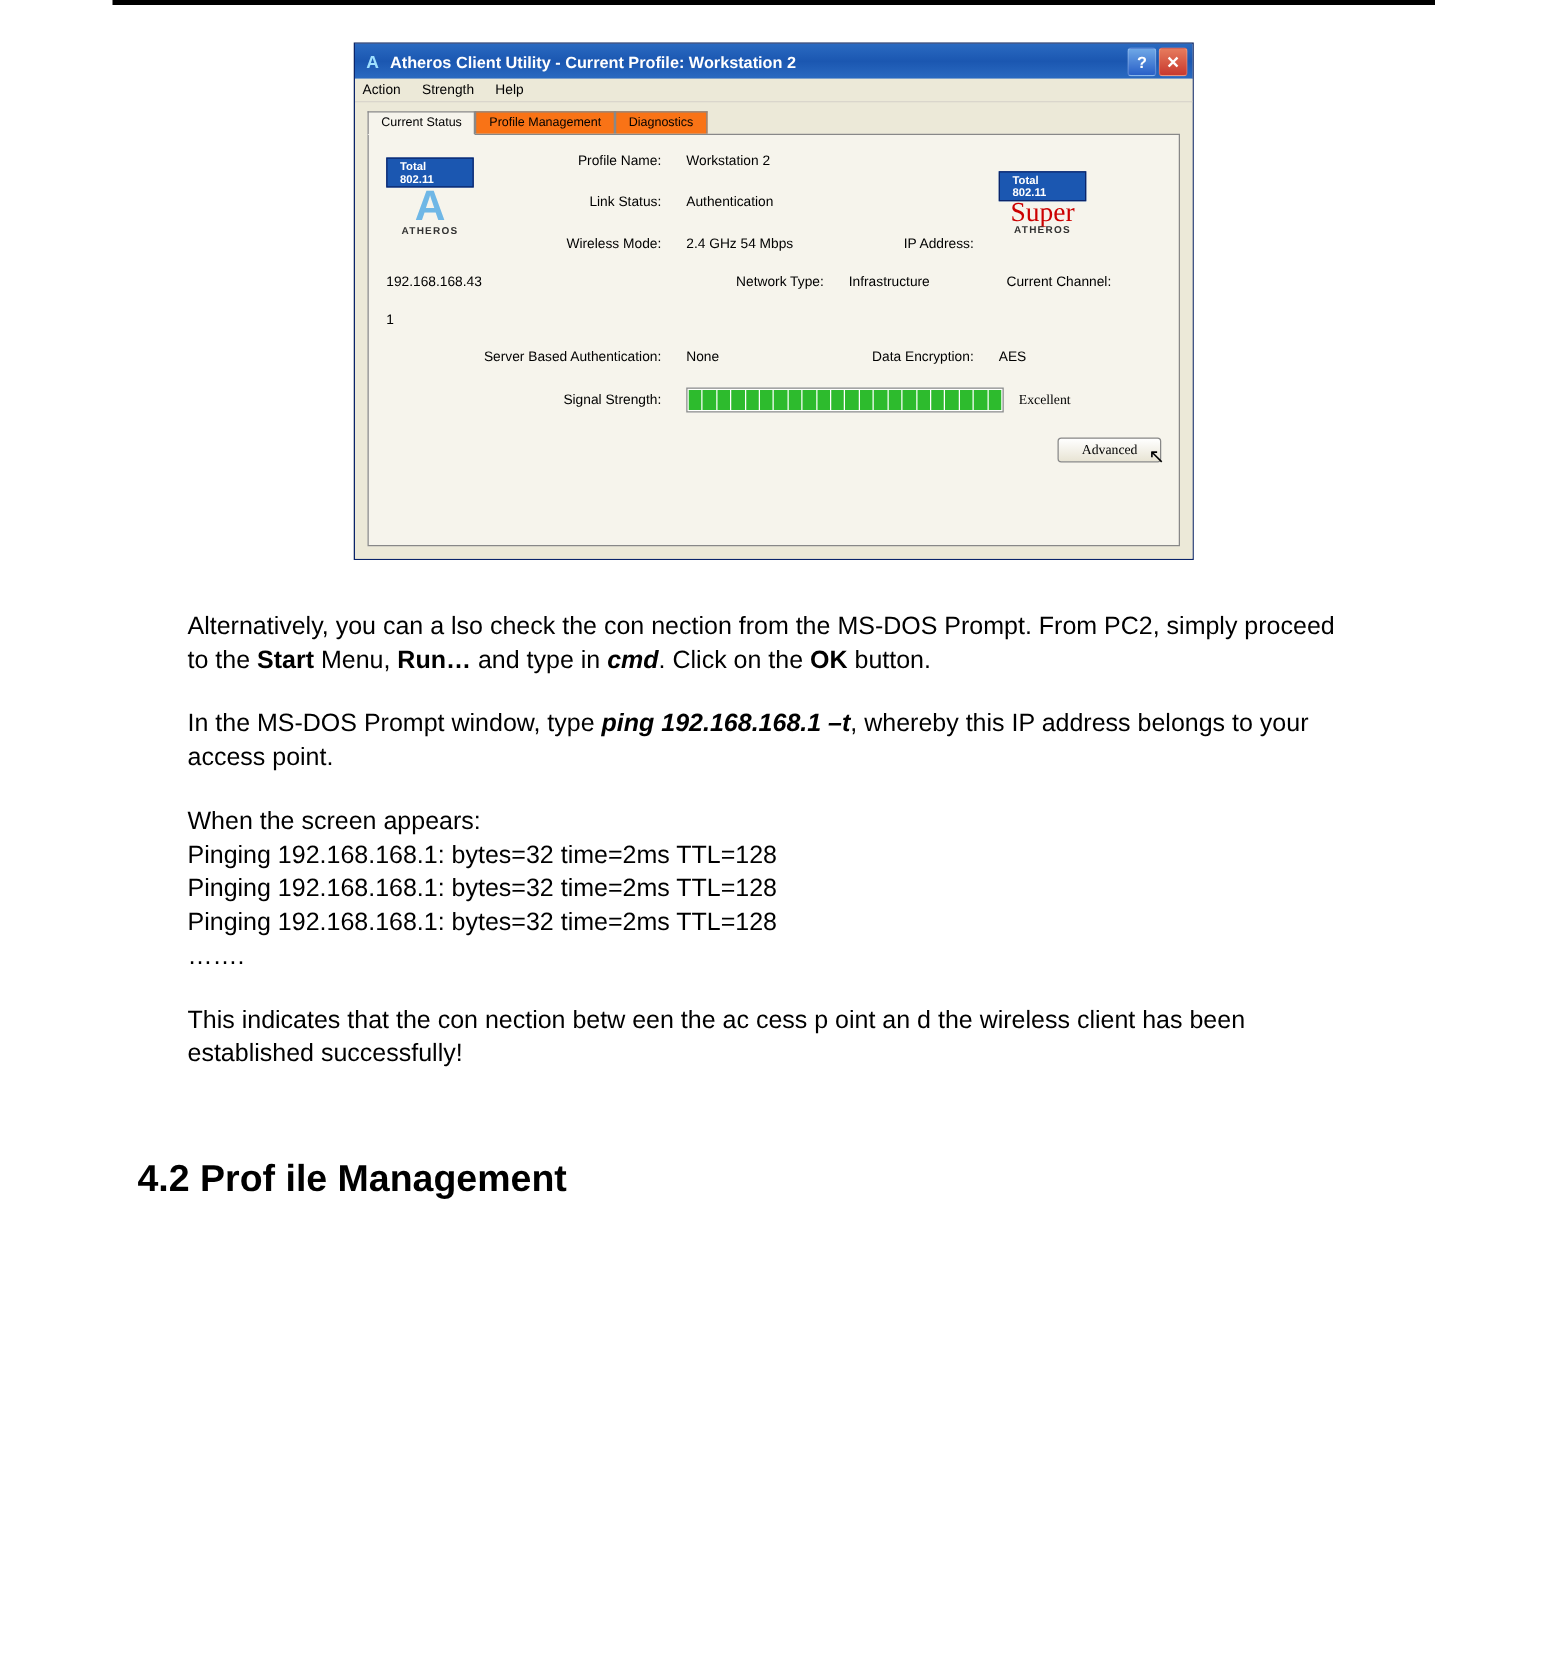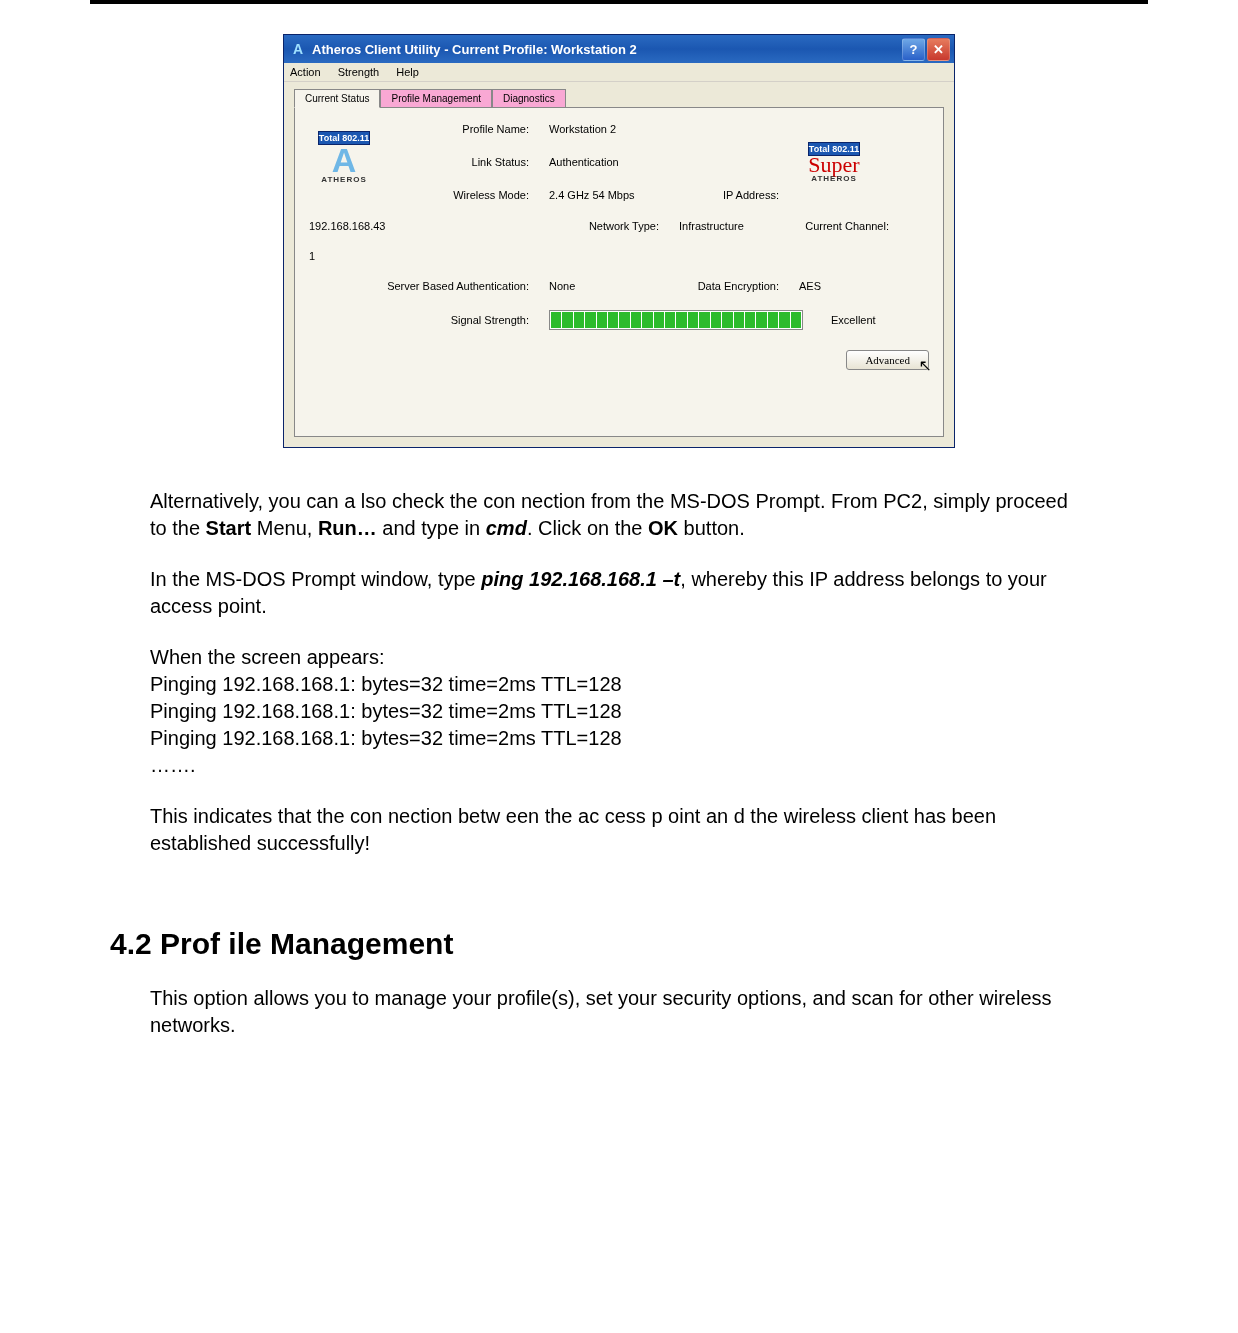--- a/index.html
+++ b/index.html
@@ -78,21 +78,21 @@
   }
   .tabs {
     display: flex;
     font-family: Tahoma, sans-serif;
     font-size: 10px;
   }
   .tab {
     padding: 3px 10px 3px 10px;
     border: 1px solid #888;
     border-bottom: none;
-    background: #f9a8d4;
+    background: #f97316;
     margin-right: 0px;
     position: relative;
     top: 1px;
   }
   .tab.active {
     background: #f6f4ec;
     border-bottom: 1px solid #f6f4ec;
     z-index: 2;
   }
   .tab-panel {
@@ -122,21 +122,21 @@
     flex-direction: column;
     align-items: center;
     justify-content: center;
     font-family: Arial, sans-serif;
   }
   .logo-total {
     background: #1b57b1;
     color: #fff;
     font-size: 9px;
     font-weight: bold;
-    padding: 1px 0;
+    padding: 1px 10px;
     border: 1px solid #0a246a;
     display: inline-block;
   }
   .logo-a {
     font-size: 34px;
     font-weight: bold;
     color: #6fb7e6;
     line-height: 30px;
   }
   .logo-brand {
@@ -267,21 +267,21 @@
           <div class="label-r">Current Channel:</div>
           <div class="val">1</div>
 
           <div class="label-r" style="grid-column:1 / span 2;">Server Based Authentication:</div>
           <div class="val">None</div>
           <div class="label-r">Data Encryption:</div>
           <div class="val">AES</div>
 
           <div></div>
           <div class="label-r">Signal Strength:</div>
-          <div style="grid-column:3 / span 3; display:flex; align-items:center; gap:28px;">
+          <div style="grid-column:3 / span 3; display:flex; align-items:center; gap:12px;font-family:Liberation Serif, serif;">
             <div class="signal-bar">
               <div class="signal-seg"></div>
                 <div class="signal-seg"></div>
                 <div class="signal-seg"></div>
                 <div class="signal-seg"></div>
                 <div class="signal-seg"></div>
               <div class="signal-seg"></div>
                 <div class="signal-seg"></div>
                 <div class="signal-seg"></div>
                 <div class="signal-seg"></div>
@@ -324,16 +324,13 @@
       <span>Pinging 192.168.168.1: bytes=32 time=2ms TTL=128</span><br>
       <span>Pinging 192.168.168.1: bytes=32 time=2ms TTL=128</span><br>
       <span>Pinging 192.168.168.1: bytes=32 time=2ms TTL=128</span><br>
       <span>…….</span>
     </p>
     <p>This indicates  that the con   nection betw een the ac  cess p oint an d the wireless client has been established successfully!</p>
   </div>
 
   <div class="section-head">4.2 Prof    ile Management</div>
 
-  <div class="body-text">
-    <p>This option allows you to manage your profile(s), set your security options, and scan for other wireless networks.</p>
-  </div>
 </div>
 
 </body></html>

